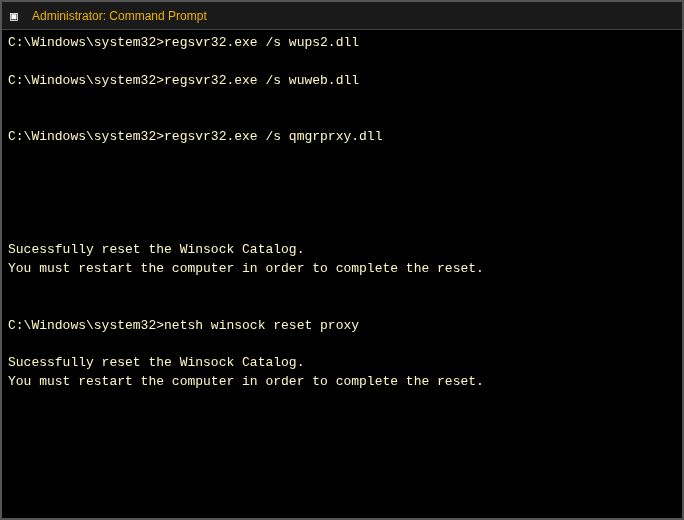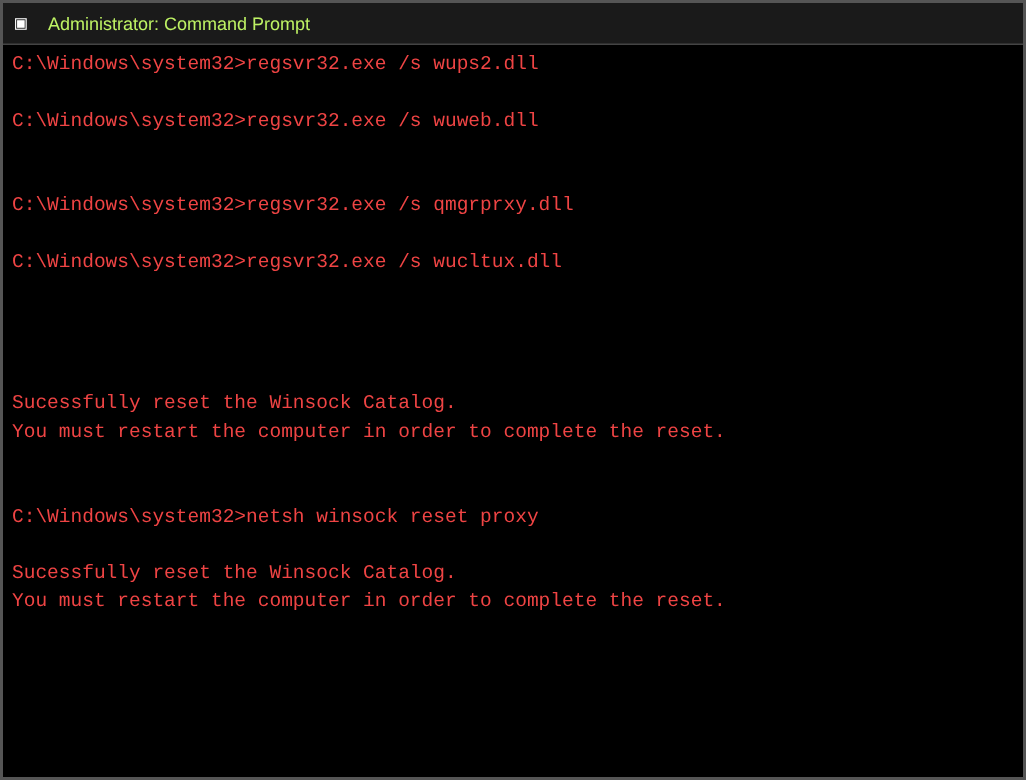--- a/index.html
+++ b/index.html
@@ -30,32 +30,32 @@
       flex-shrink: 0;
     }
 
     .title-bar-icon {
       width: 16px;
       height: 16px;
       flex-shrink: 0;
     }
 
     .title-bar-text {
-      color: #bef264;
+      color: #eab308;
       font-family: 'Segoe UI', Arial, sans-serif;
       font-size: 12px;
       flex: 1;
     }
 
     .terminal-body {
       background: #000;
       flex: 1;
       padding: 4px 6px;
       overflow: hidden;
-      color: #ef4444;
+      color: #fef9c3;
       font-size: 13px;
       line-height: 1.45;
     }
 
     .line {
       white-space: pre;
       display: block;
     }
 
     .blank {
@@ -72,21 +72,20 @@
     <span class="title-bar-text">Administrator: Command Prompt</span>
   </div>
   <div class="terminal-body" id="terminal-content">
   <span class="line">C:\Windows\system32&gt;regsvr32.exe /s wups2.dll</span>
       <span class="blank"></span>
       <span class="line">C:\Windows\system32&gt;regsvr32.exe /s wuweb.dll</span>
       <span class="blank"></span>
       <span class="blank"></span>
       <span class="line">C:\Windows\system32&gt;regsvr32.exe /s qmgrprxy.dll</span>
       <span class="blank"></span>
-      <span class="line">C:\Windows\system32&gt;regsvr32.exe /s wucltux.dll</span>
       <span class="blank"></span>
       <span class="blank"></span>
       <span class="blank"></span>
       <span class="blank"></span>
       <span class="line">Sucessfully reset the Winsock Catalog.</span>
       <span class="line">You must restart the computer in order to complete the reset.</span>
       <span class="blank"></span>
       <span class="blank"></span>
       <span class="line">C:\Windows\system32&gt;netsh winsock reset proxy</span>
       <span class="blank"></span>

